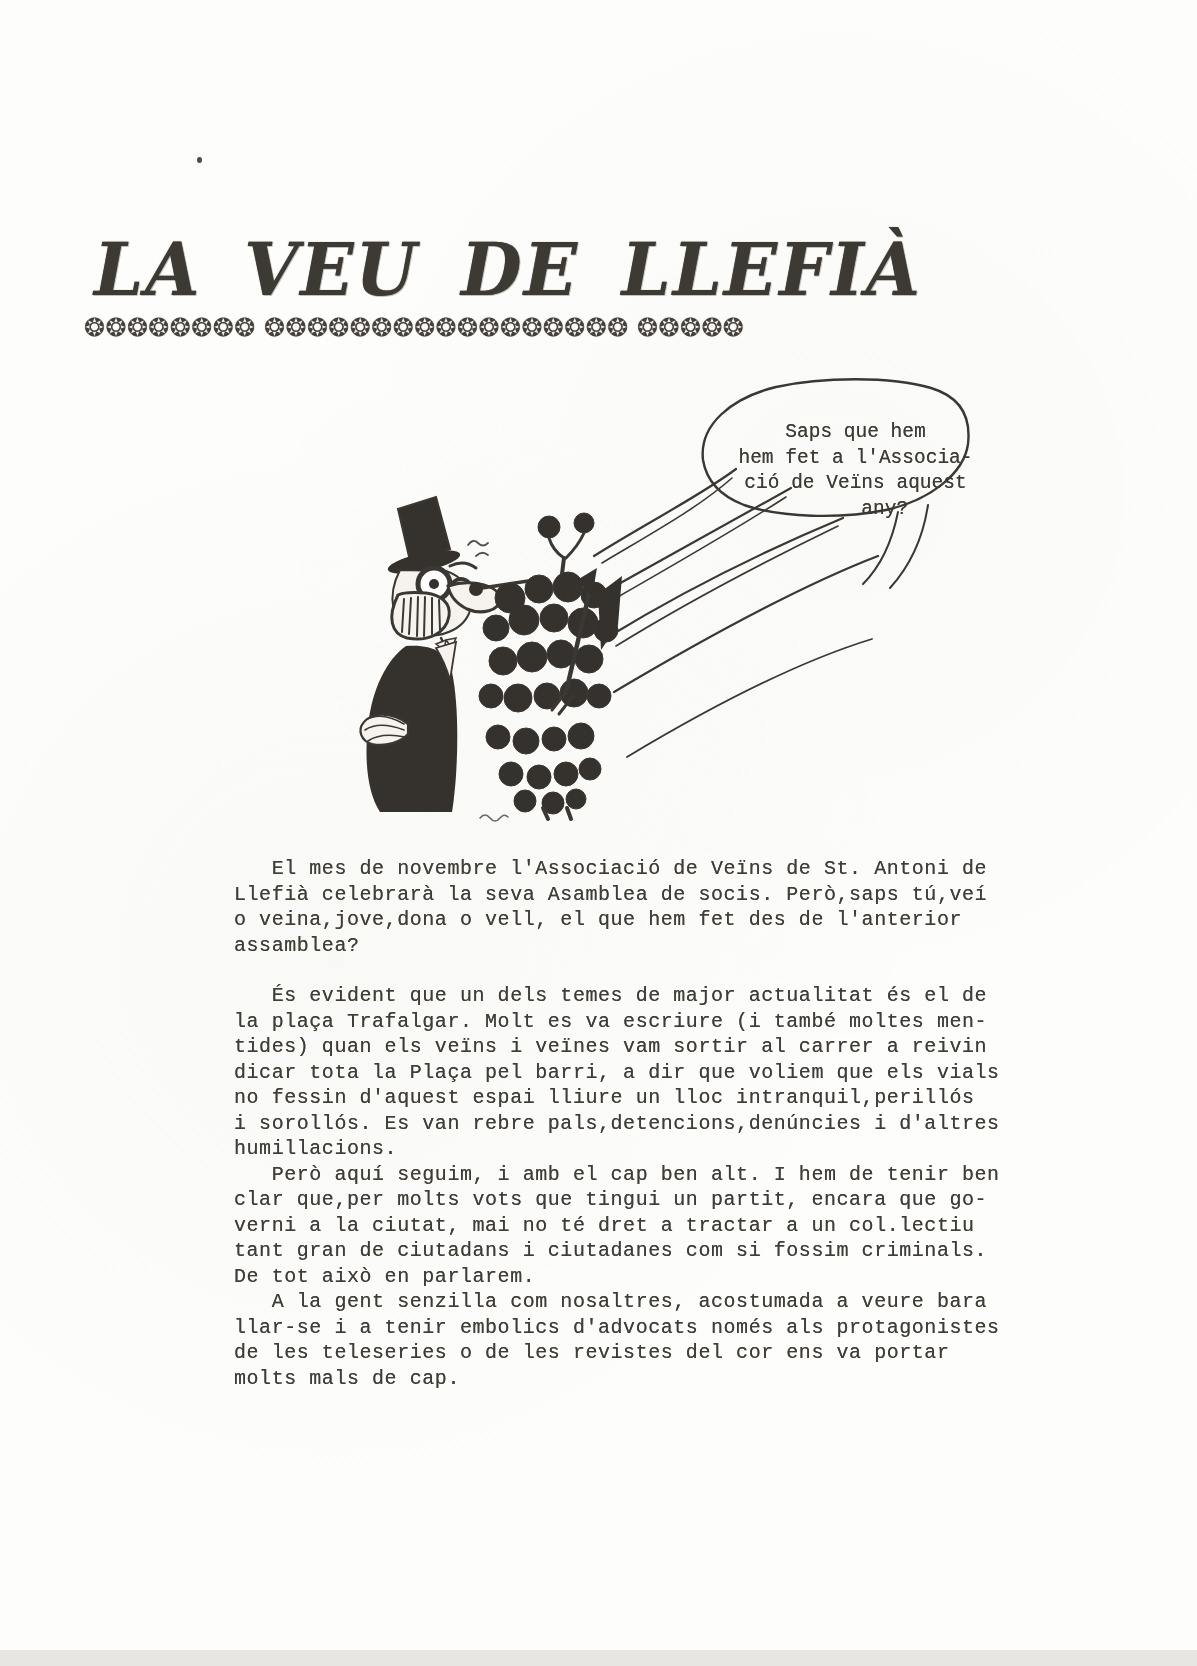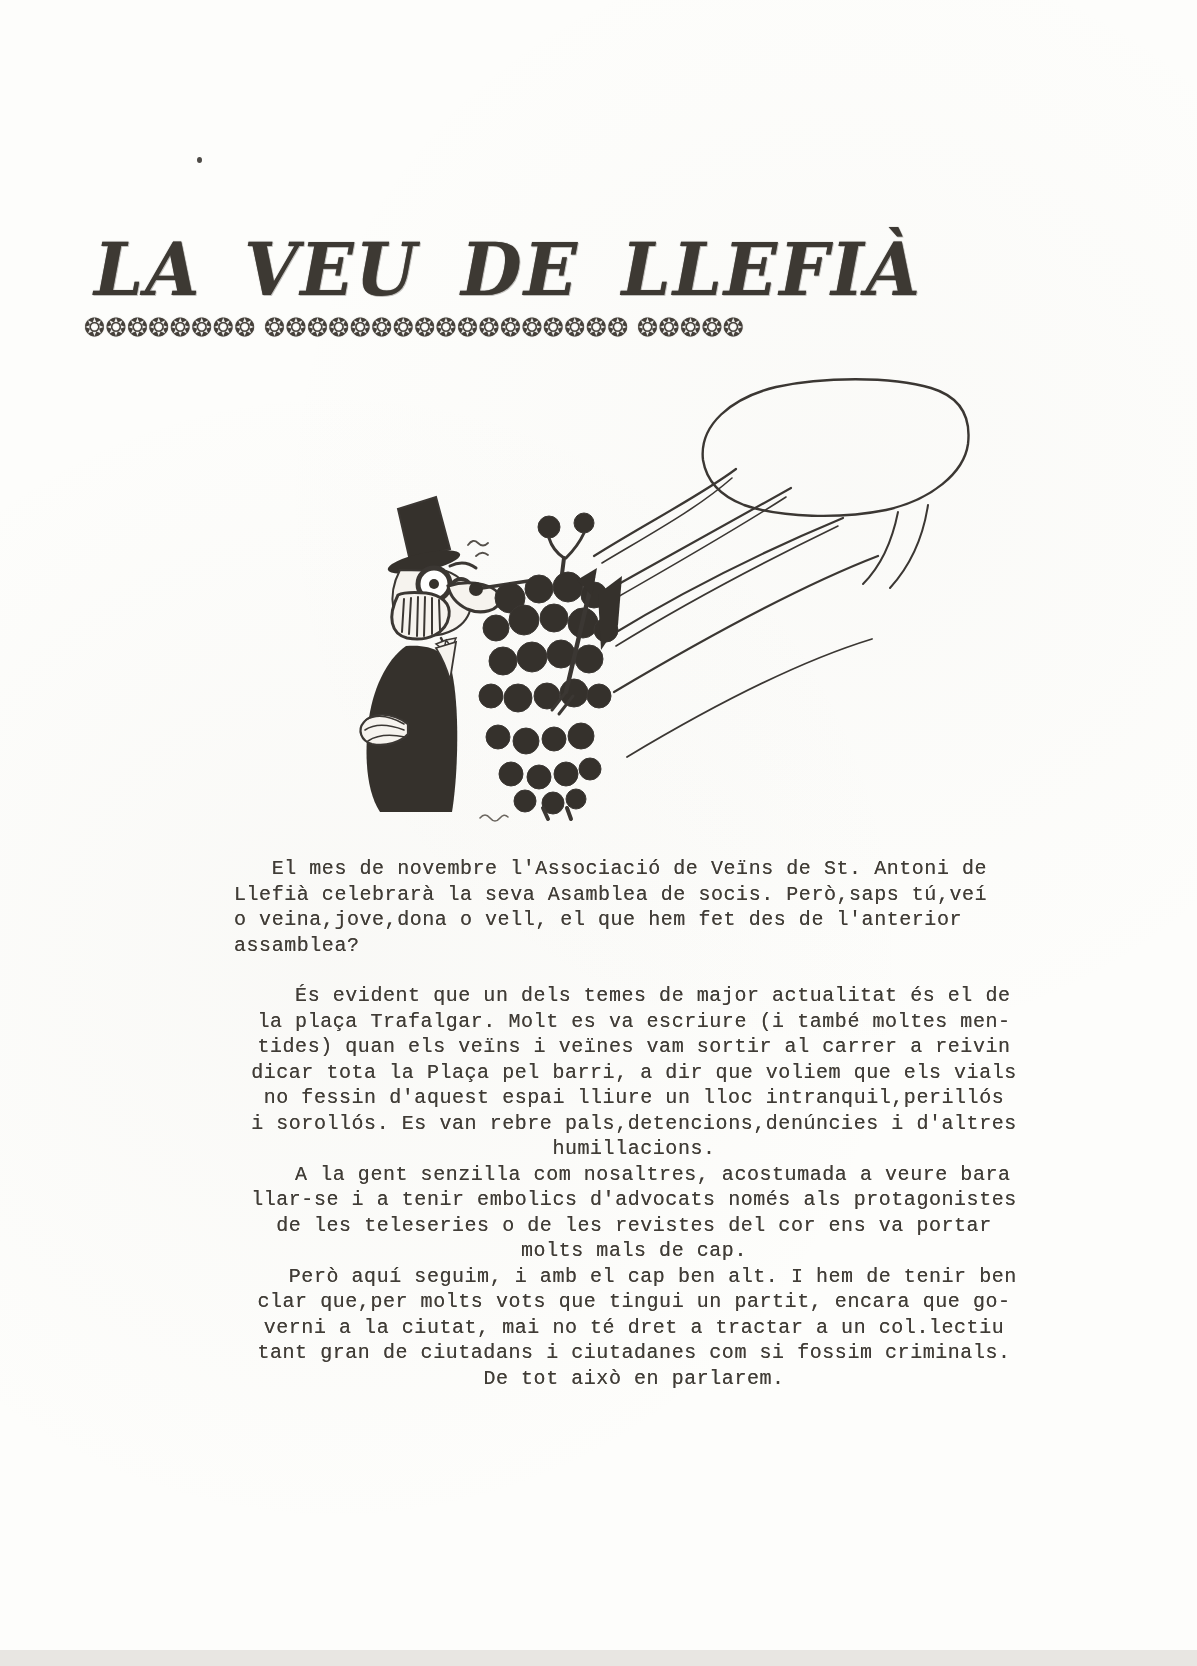--- a/index.html
+++ b/index.html
@@ -59,21 +59,21 @@
     position:absolute;left:234px;top:856px;width:800px;
     font-size:20px;line-height:25.5px;
     letter-spacing:0.55px;
     color:#403c36;
     text-shadow:0 0 .6px rgba(64,60,54,.75);
   }
   .article p{
     margin:0;
     white-space:pre-wrap;
   }
-  .article p + p{margin-top:0;text-align:center;}
+  .article p + p{margin-top:0;}
   .article p.gap-before{margin-top:25px;}
 </style>
 </head>
 <body>
 
 <div class="page">
 
   <div class="speck"></div>
 
   <h1 class="masthead-title">LA VEU DE LLEFIÀ</h1>
@@ -177,37 +177,41 @@
     <g stroke="#3b3733" fill="#35312c">
       <path d="M 566 692 L 593 577" fill="none" stroke-width="4.5"></path>
       <polygon points="597,568 577,580 592,596" stroke="none"></polygon>
       <path d="M 598 594 L 622 576 L 618 625 L 601 650 Z" stroke="none"></path>
       <path d="M 566 692 L 552 710 M 573 696 L 559 714" fill="none" stroke-width="3"></path>
     </g>
 
     <path d="M 480 818 q 5 -6 10 0 q 5 6 10 0 q 4 -5 8 -1" fill="none" stroke="#6b665f" stroke-width="1.6"></path>
   </svg>
 
+  <div class="speech-bubble-text">Saps que hem
+hem fet a l'Associa-
+ció de Veïns aquest
+     any?</div>
 
   <div class="article">
     <p>   El mes de novembre l'Associació de Veïns de St. Antoni de
 Llefià celebrarà la seva Asamblea de socis. Però,saps tú,veí
 o veina,jove,dona o vell, el que hem fet des de l'anterior
 assamblea?</p>
     <p class="gap-before">   És evident que un dels temes de major actualitat és el de
 la plaça Trafalgar. Molt es va escriure (i també moltes men-
 tides) quan els veïns i veïnes vam sortir al carrer a reivin
 dicar tota la Plaça pel barri, a dir que voliem que els vials
 no fessin d'aquest espai lliure un lloc intranquil,perillós
 i sorollós. Es van rebre pals,detencions,denúncies i d'altres
 humillacions.</p>
-    <p>   A la gent senzilla com nosaltres, acostumada a veure bara
-llar-se i a tenir embolics d'advocats només als protagonistes
-de les teleseries o de les revistes del cor ens va portar
-molts mals de cap.</p>
     <p>   Però aquí seguim, i amb el cap ben alt. I hem de tenir ben
 clar que,per molts vots que tingui un partit, encara que go-
 verni a la ciutat, mai no té dret a tractar a un col.lectiu
 tant gran de ciutadans i ciutadanes com si fossim criminals.
 De tot això en parlarem.</p>
+    <p>   A la gent senzilla com nosaltres, acostumada a veure bara
+llar-se i a tenir embolics d'advocats només als protagonistes
+de les teleseries o de les revistes del cor ens va portar
+molts mals de cap.</p>
   </div>
 
 </div>
 
 </body></html>

